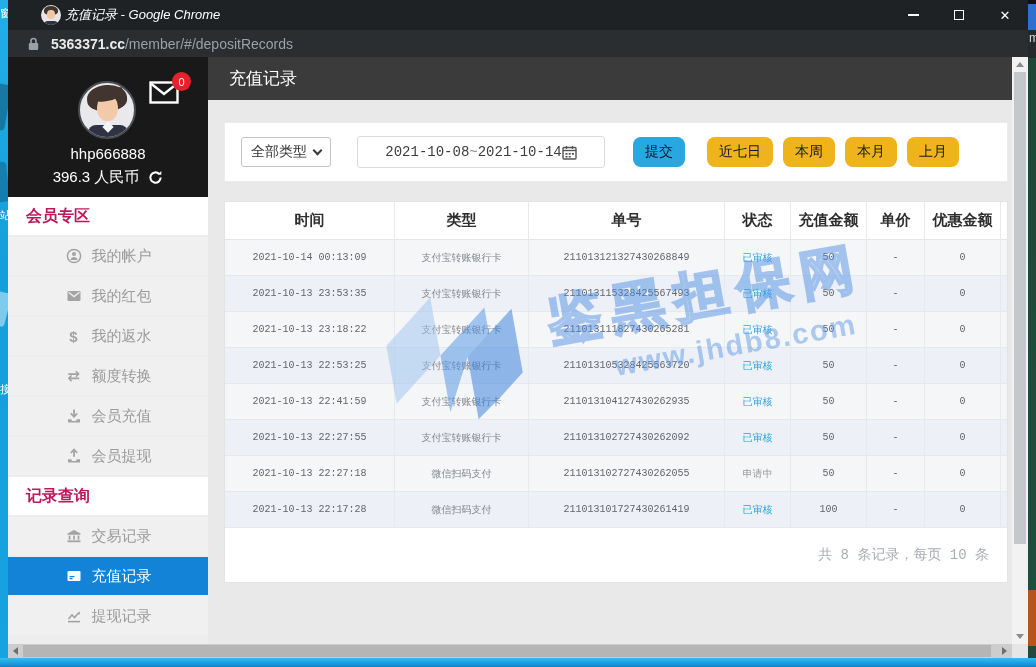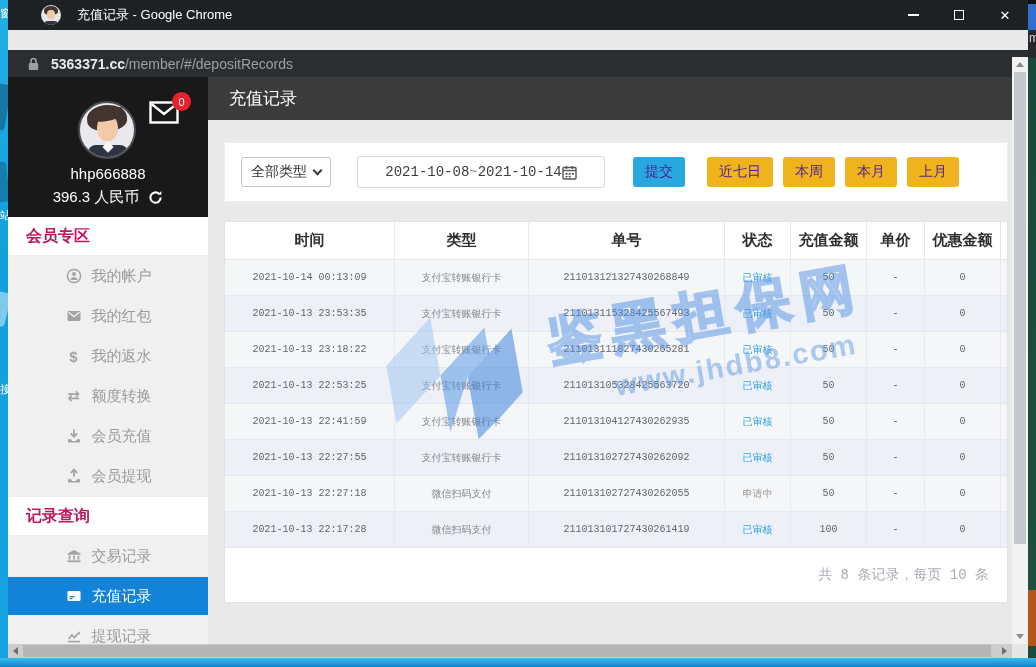--- a/index.html
+++ b/index.html
@@ -28,28 +28,28 @@
 
   
   .window { position:absolute; left:8px; top:0; width:1020px; height:658px;
             display:flex; flex-direction:column; background:#e9e9e9; z-index:1;}
   .titlebar { height:30px; background:#1f2225; display:flex; align-items:center; flex:none;}
   .favicon { width:20px; height:20px; border-radius:50%; background:#e6e6e8; margin-left:33px;
              position:relative; overflow:hidden; flex:none; }
   .favicon .fv-hair{position:absolute; left:3px; top:1px; width:14px; height:9px; background:#42342f; border-radius:50% 50% 40% 40%;}
   .favicon .fv-face{position:absolute; left:6px; top:5px; width:8px; height:9px; background:#f0c8a6; border-radius:45%;}
   .favicon .fv-suit{position:absolute; left:3px; bottom:-2px; width:14px; height:6px; background:#2d3342; border-radius:4px 4px 0 0;}
-  .wtitle { color:#fff; font-size:13px; margin-left:16px; flex:1; white-space:nowrap; overflow:hidden;}
+  .wtitle { color:#fff; font-size:13px; margin-left:4px; flex:1; white-space:nowrap; overflow:hidden;font-style:italic;}
   .wcontrols { display:flex; height:30px; flex:none;}
   .wc { width:46px; height:30px; display:flex; align-items:center; justify-content:center;}
   .glyph-min{width:11px; height:2px; background:#fff;}
   .glyph-max{width:10px; height:10px; border:1.4px solid #fff;}
   .glyph-close{color:#fff; font-size:13px; line-height:1;}
 
-  .urlbar { height:27px; background:#2b2e31; display:flex; align-items:center; padding-left:20px; flex:none;margin-top:20px;}
+  .urlbar { height:27px; background:#2b2e31; display:flex; align-items:center; padding-left:20px; flex:none;}
   .urlbar svg { flex:none; }
   .host { color:#eaeaea; font-size:14px; margin-left:12px; font-weight:700;}
   .path { color:#9aa0a6; font-size:14px;}
 
   .app { flex:1; display:flex; overflow:hidden; position:relative;}
 
   
   .sidebar { width:200px; flex:none; background:#ededed; display:flex; flex-direction:column; overflow:hidden;}
   .profile { height:140px; background:#191919; position:relative; flex:none;}
   .avatar { position:absolute; left:70px; top:24px; width:58px; height:58px; border-radius:50%;
@@ -84,21 +84,21 @@
 
   .filter-card { background:#fff; border:1px solid #ececec; height:60px; display:flex; align-items:center;
                  padding-left:16px; margin-bottom:19px;}
   .select { width:90px; height:30px; border:1px solid #c4c4c4; border-radius:3px; background:#fff;
             display:flex; align-items:center; justify-content:space-between; padding:0 9px; font-size:14px; color:#333; cursor:pointer;}
   .caret { width:7px; height:7px; border-right:2px solid #3a3a3a; border-bottom:2px solid #3a3a3a;
            transform:rotate(45deg); margin-top:-4px;}
   .daterange { margin-left:26px; width:248px; height:32px; border:1px solid #dcdcdc; border-radius:3px; background:#fff;
                display:flex; align-items:center; justify-content:center; font-size:14px; color:#3e3e3e; cursor:text;}
   .daterange .sep { color:#888;}
-  .btn { border:none; color:#4c1d95; font-size:14px; height:30px; padding:0 12px; border-radius:3px;
+  .btn { border:none; color:#0f172a; font-size:14px; height:30px; padding:0 12px; border-radius:8px;
          font-family:inherit; cursor:pointer;}
   .blue { background:#29a7e0; margin-left:28px;}
   .yellow { background:#efb31b; margin-left:10px;}
   .q1 { margin-left:22px;}
 
   .table-card { background:#fff; border:1px solid #e3e3e3;}
   .thead { display:flex; height:38px; background:#fff;}
   .cell { display:flex; align-items:center; justify-content:center; border-right:1px solid #e7e9ec; overflow:hidden;}
   .th { font-weight:700; font-size:15px; color:#2e2e2e; border-bottom:1px solid #e4e6e9;}
   .c-time{width:170px; flex:none;} .c-type{width:134px; flex:none;} .c-order{width:196px; flex:none;}

